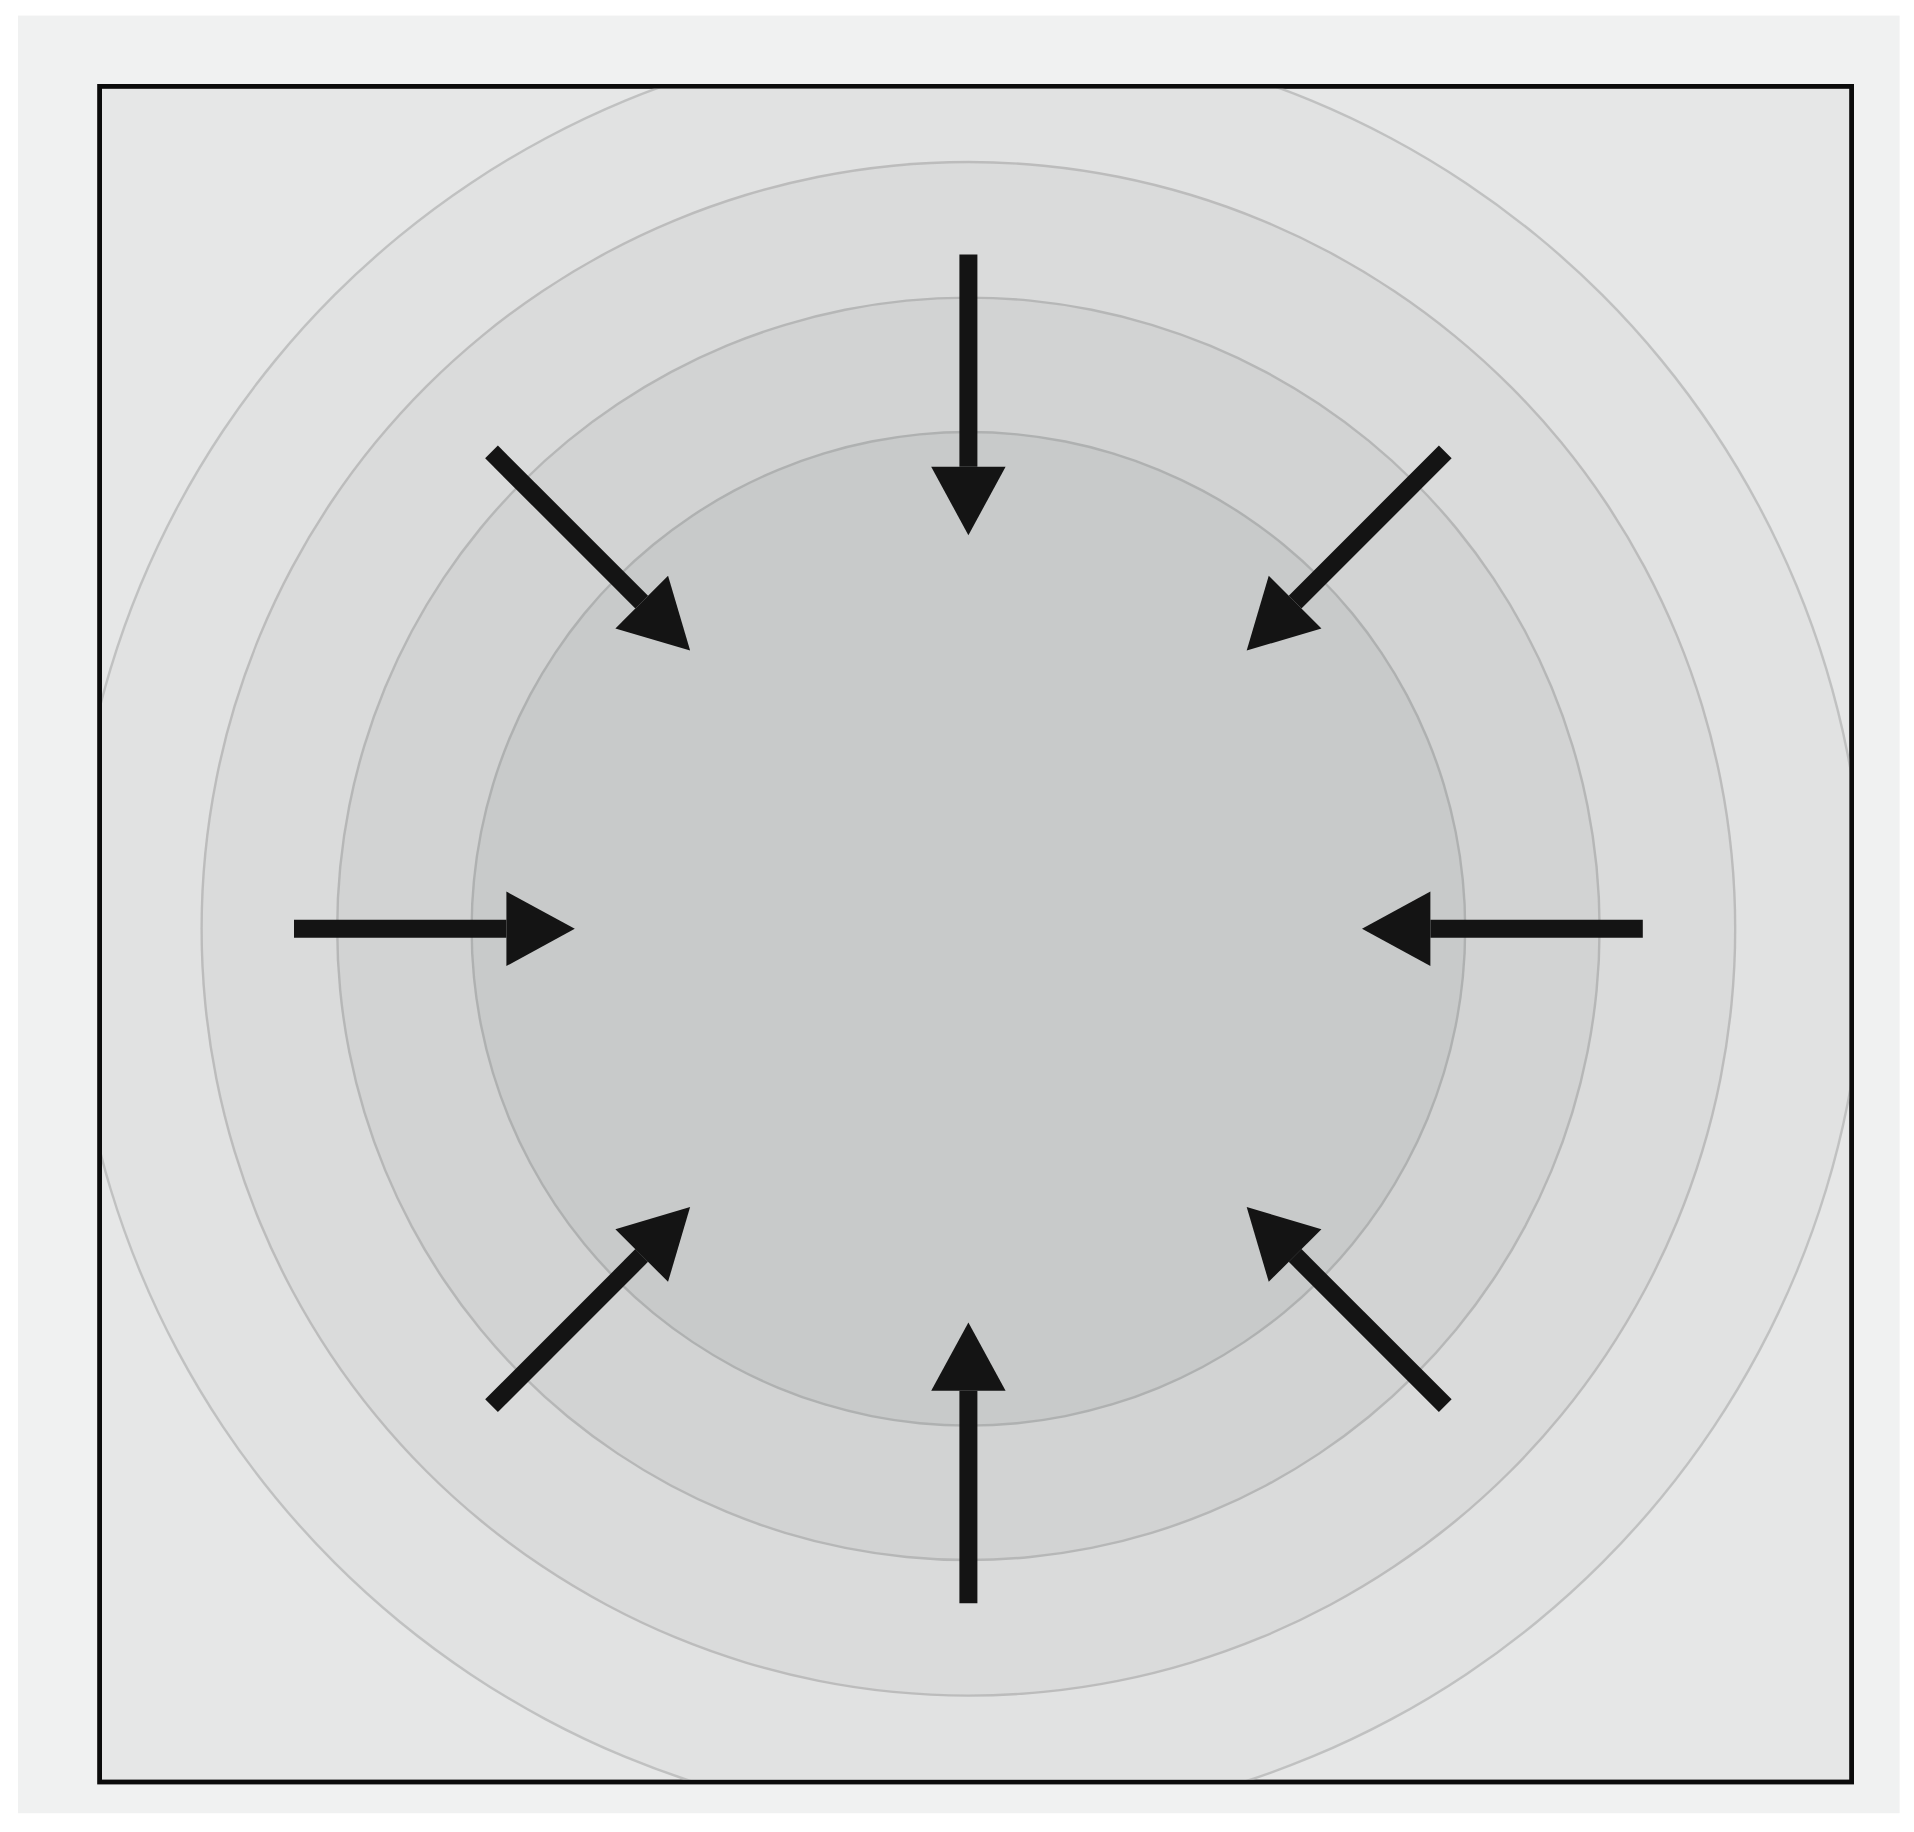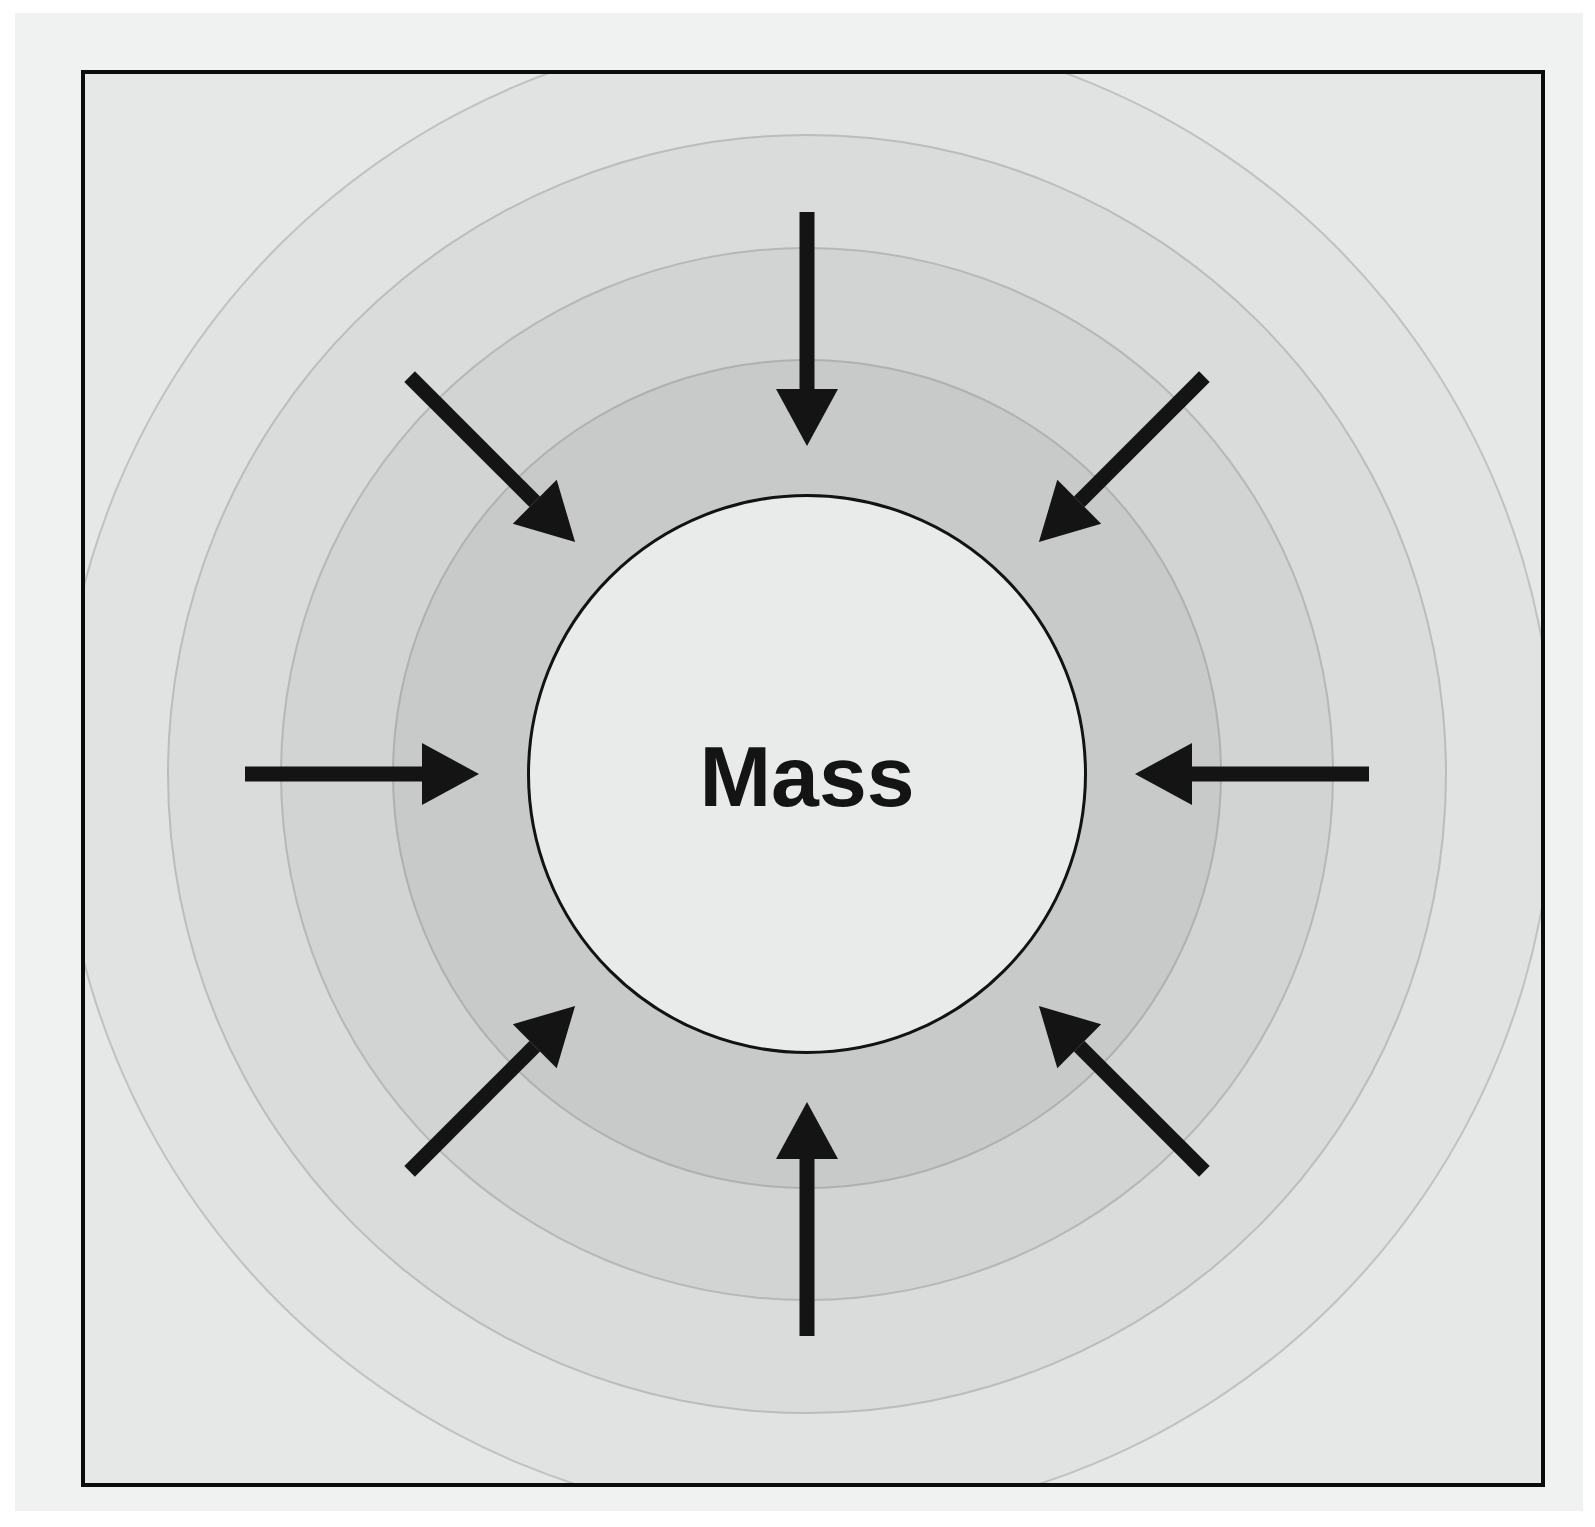--- a/index.html
+++ b/index.html
@@ -90,17 +90,14 @@
         </g>
         <g>
           <line x1="160" y1="699.9999999999999" x2="337" y2="700" stroke="#141414" stroke-width="15"></line>
           <polygon points="394.0,700.0 337.0,669.0 337.0,731.0" fill="#141414"></polygon>
         </g>
         <g>
           <line x1="324.6059889731603" y1="302.60598897316027" x2="449.7638892431792" y2="427.76388924317916" stroke="#141414" stroke-width="15"></line>
           <polygon points="490.1,468.1 471.7,405.8 427.8,449.7" fill="#141414"></polygon>
         </g>
       </svg>
-    <div class="mass-circle" style="height: 560px; width: 560px; left: 442px; top: 420px; background: rgb(233, 234, 234); border-color: rgb(18, 18, 18);">
-      <span class="mass-label" style="color: rgb(20, 20, 20);">Mass</span>
-    </div>
   </div>
 </div>
 
 </body></html>

